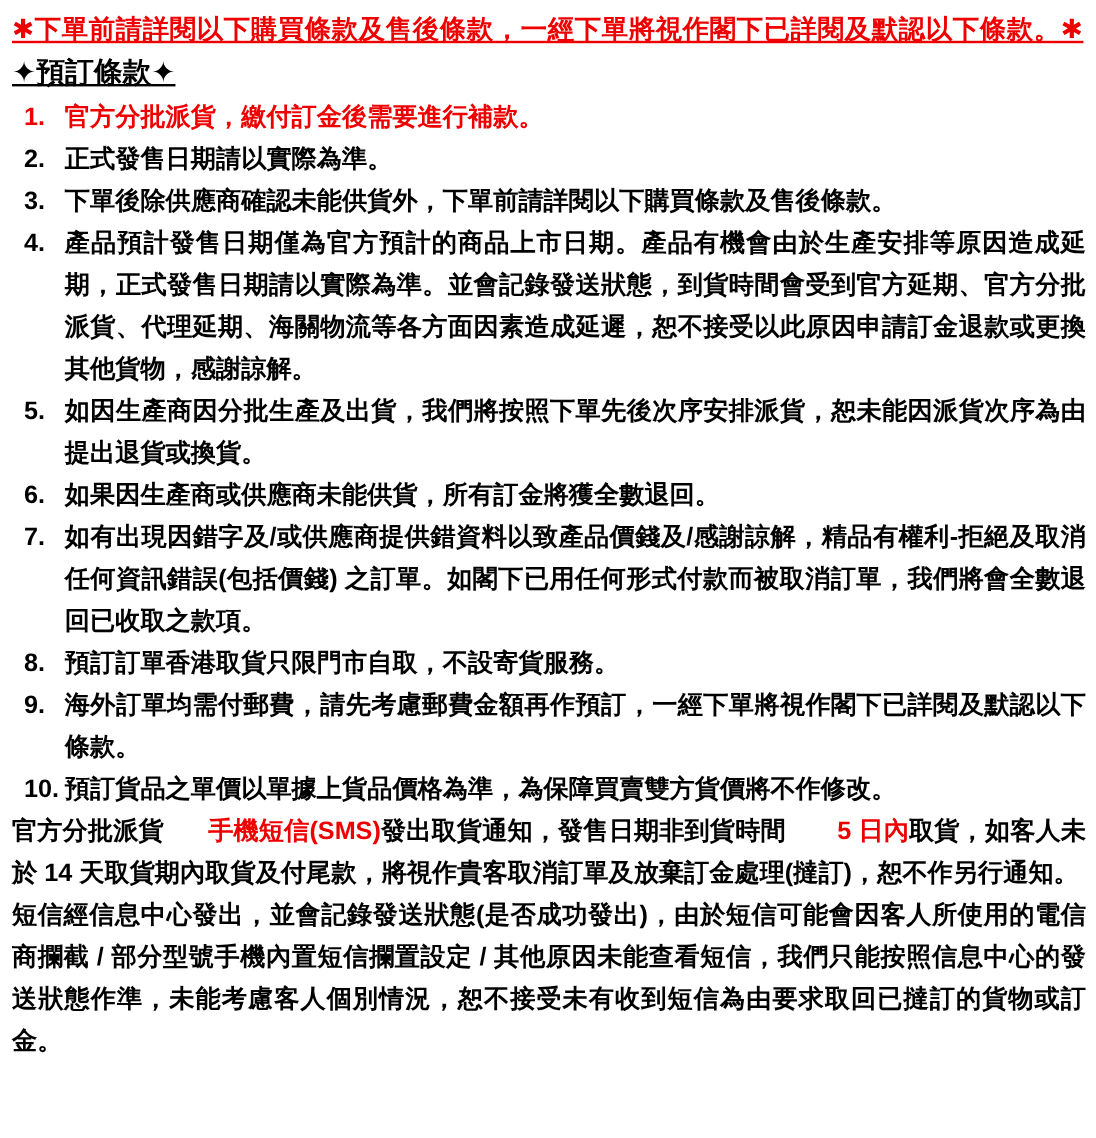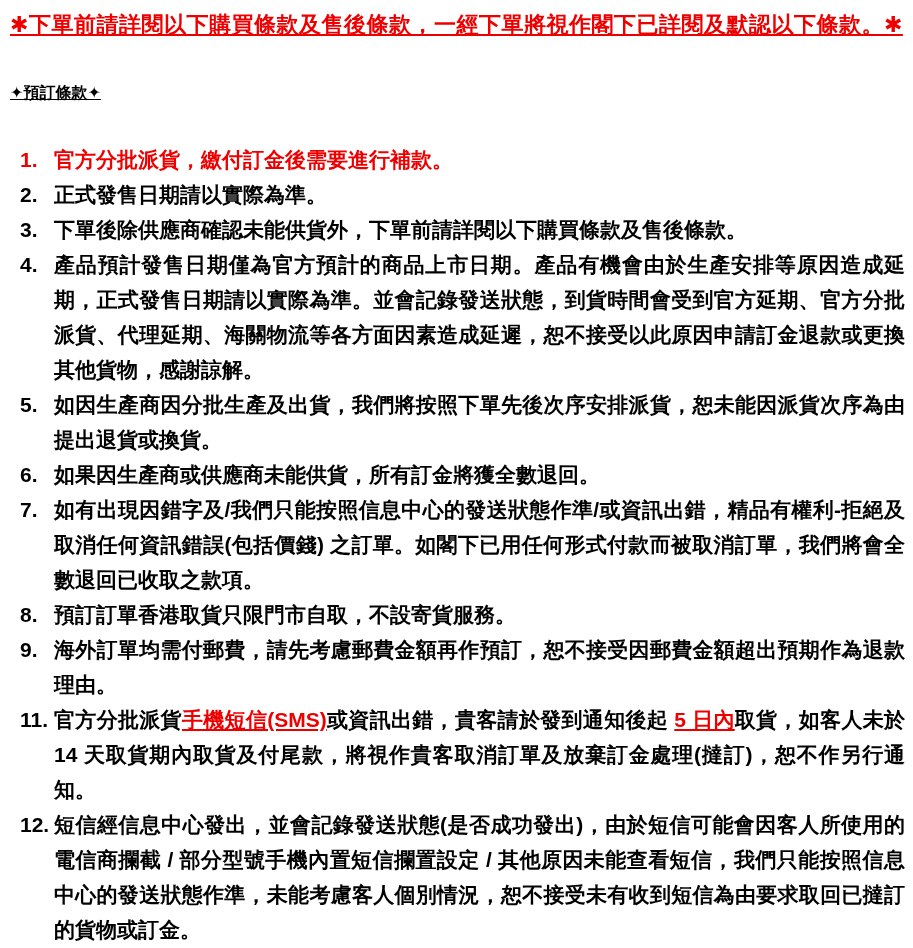--- a/index.html
+++ b/index.html
@@ -16,48 +16,48 @@
     font-family:"Liberation Sans","DejaVu Sans",sans-serif;
     font-weight:700;
     color:var(--text_black,#000);
     font-size:21px;
   }
   .notice{
     color:var(--accent_red,#ee0000);
     font-size:22px;
     line-height:30px;
     text-decoration:underline;
-    margin:4px 0 38px 0;
+    margin:4px 0 6px 0;
     letter-spacing:0.5px;
   }
   .section-title{
-    font-size:16px;
+    font-size:24px;
     line-height:30px;
     text-decoration:underline;
-    margin:0 0 34px 0;
+    margin:0 0 4px 0;
   }
   .terms{display:block;}
   .term{
     display:flex;
     line-height:35px;
   }
   .term .num{
     flex:0 0 34px;
     padding-left:10px;
     box-sizing:content-box;
   }
   .term .content{
     flex:1;
     display:block;
     text-align:justify;
   }
   .red{color:var(--accent_red,#ee0000);}
   .em-red{
     color:var(--accent_red,#ee0000);
-    text-decoration:underline;
+    margin-left:37px;
   }
 </style>
 </head>
 <body>
 
 <div class="page">
 
   <div class="notice">✱下單前請詳閱以下購買條款及售後條款，一經下單將視作閣下已詳閱及默認以下條款。✱</div>
 
   <div class="section-title">✦預訂條款✦</div>
@@ -89,38 +89,40 @@
         <span class="content">如因生產商因分批生產及出貨，我們將按照下單先後次序安排派貨，恕未能因派貨次序為由提出退貨或換貨。</span>
       </div>
 
     <div class="term">
         <span class="num">6.</span>
         <span class="content">如果因生產商或供應商未能供貨，所有訂金將獲全數退回。</span>
       </div>
 
     <div class="term">
         <span class="num">7.</span>
-        <span class="content">如有出現因錯字及/我們只能按照信息中心的發送狀態作準/或資訊出錯，精品有權利-拒絕及取消任何資訊錯誤(包括價錢) 之訂單。如閣下已用任何形式付款而被取消訂單，我們將會全數退回已收取之款項。</span>
+        <span class="content">如有出現因錯字及/或供應商提供錯資料以致產品價錢及/感謝諒解，精品有權利-拒絕及取消任何資訊錯誤(包括價錢) 之訂單。如閣下已用任何形式付款而被取消訂單，我們將會全數退回已收取之款項。</span>
       </div>
 
     <div class="term">
         <span class="num">8.</span>
         <span class="content">預訂訂單香港取貨只限門市自取，不設寄貨服務。</span>
       </div>
 
     <div class="term">
         <span class="num">9.</span>
-        <span class="content">海外訂單均需付郵費，請先考慮郵費金額再作預訂，恕不接受因郵費金額超出預期作為退款理由。</span>
-      </div>
-
-
-    <div class="term">
-        <span class="num">11.</span>
-        <span class="content"><span>官方分批派貨</span><span class="em-red">手機短信(SMS)</span><span>或資訊出錯，貴客請於發到通知後起 </span><span class="em-red">5 日內</span><span>取貨，如客人未於 14 天取貨期內取貨及付尾款，將視作貴客取消訂單及放棄訂金處理(撻訂)，恕不作另行通知。</span></span>
+        <span class="content">海外訂單均需付郵費，請先考慮郵費金額再作預訂，一經下單將視作閣下已詳閱及默認以下條款。</span>
       </div>
 
     <div class="term">
-        <span class="num">12.</span>
+        <span class="num">10.</span>
+        <span class="content">預訂貨品之單價以單據上貨品價格為準，為保障買賣雙方貨價將不作修改。</span>
+      </div>
+
+    <div class="term">
+        <span class="content"><span>官方分批派貨</span><span class="em-red">手機短信(SMS)</span><span>發出取貨通知，發售日期非到貨時間 </span><span class="em-red">5 日內</span><span>取貨，如客人未於 14 天取貨期內取貨及付尾款，將視作貴客取消訂單及放棄訂金處理(撻訂)，恕不作另行通知。</span></span>
+      </div>
+
+    <div class="term">
         <span class="content">短信經信息中心發出，並會記錄發送狀態(是否成功發出)，由於短信可能會因客人所使用的電信商攔截 / 部分型號手機內置短信攔置設定 / 其他原因未能查看短信，我們只能按照信息中心的發送狀態作準，未能考慮客人個別情況，恕不接受未有收到短信為由要求取回已撻訂的貨物或訂金。</span>
       </div>
 
   </div>
 </div>
 
 </body></html>

